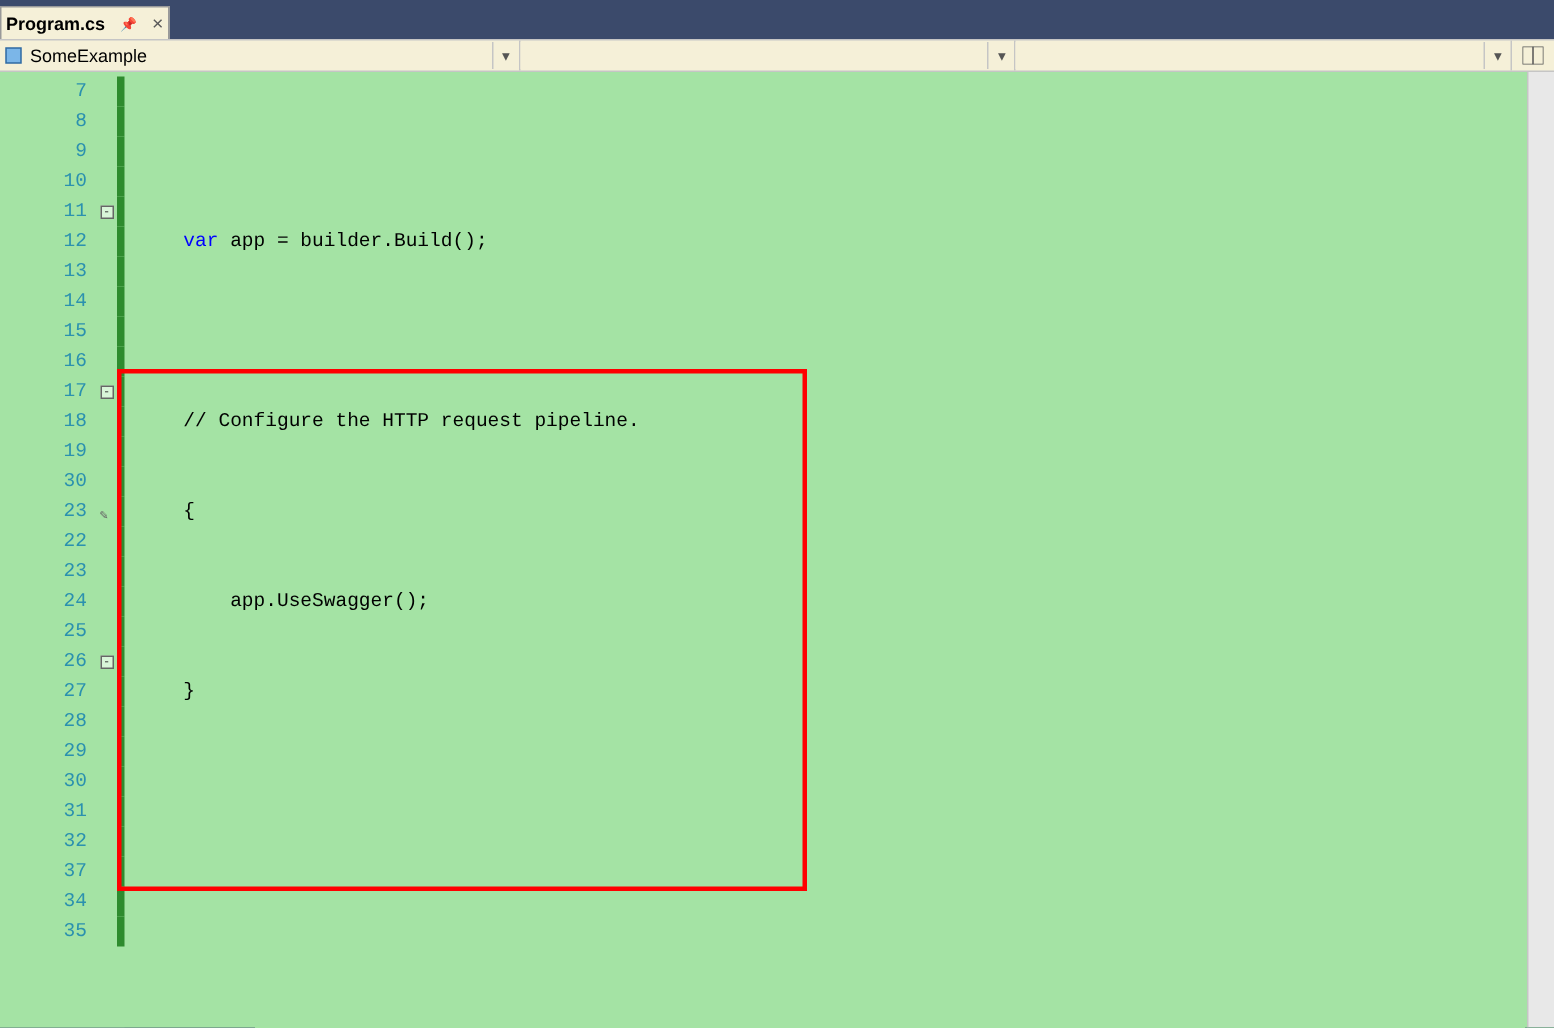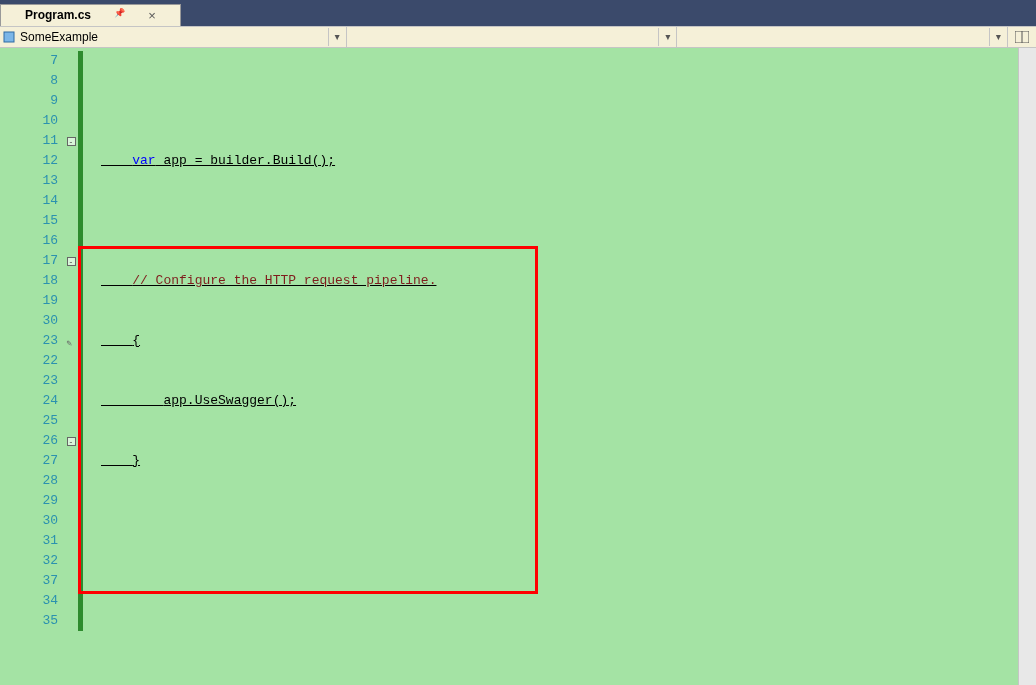--- a/index.html
+++ b/index.html
@@ -16,23 +16,24 @@
     .tab-bar {
       background: #3b4a6b;
       height: 26px;
       display: flex;
       align-items: flex-end;
     }
     .tab {
       background: #f5f0d8;
       border: 1px solid #999;
       border-bottom: none;
-      padding: 3px 24px;
-      display: flex;
-      gap: 23px;
+      padding: 3px 3px;
+      display: flex;
+      align-items: center;
+      gap: 10px;
       font-family: "Segoe UI", sans-serif;
       font-size: 12px;
     }
     .tab-title { font-weight: bold; }
     .tab-pin { color: #5a5a5a; font-size: 9px; }
     .tab-close { color: #5a5a5a; cursor: pointer; font-size: 13px; }
     .nav-bar {
       background: #f5f0d8;
       height: 22px;
       border-top: 1px solid #c5c5c5;
@@ -117,23 +118,23 @@
     .change-bar .cb { height:20px; }
     .cb.green { background: #2e8b2e; }
     .code {
       flex: 1;
       line-height: 20px;
       white-space: pre;
       color: #000;
       padding-top:3px;
       position: relative;
     }
-    .code .line { height: 20px; padding-left: 18px; text-decoration: underline; }
+    .code .line { height: 20px; padding-left: 8px; }
     .kw { color: #0000ff; }
-    .comment { color: #7f1d1d; margin-top: 21px; }
+    .comment { color: #000000; margin-top: 21px; }
     .red-box {
       position: absolute;
       border: 3px solid #ff0000;
       pointer-events: none;
     }
     .scrollbar-v {
       width: 18px;
       background: #e8e8e8;
       border-left: 1px solid #c5c5c5;
     }

